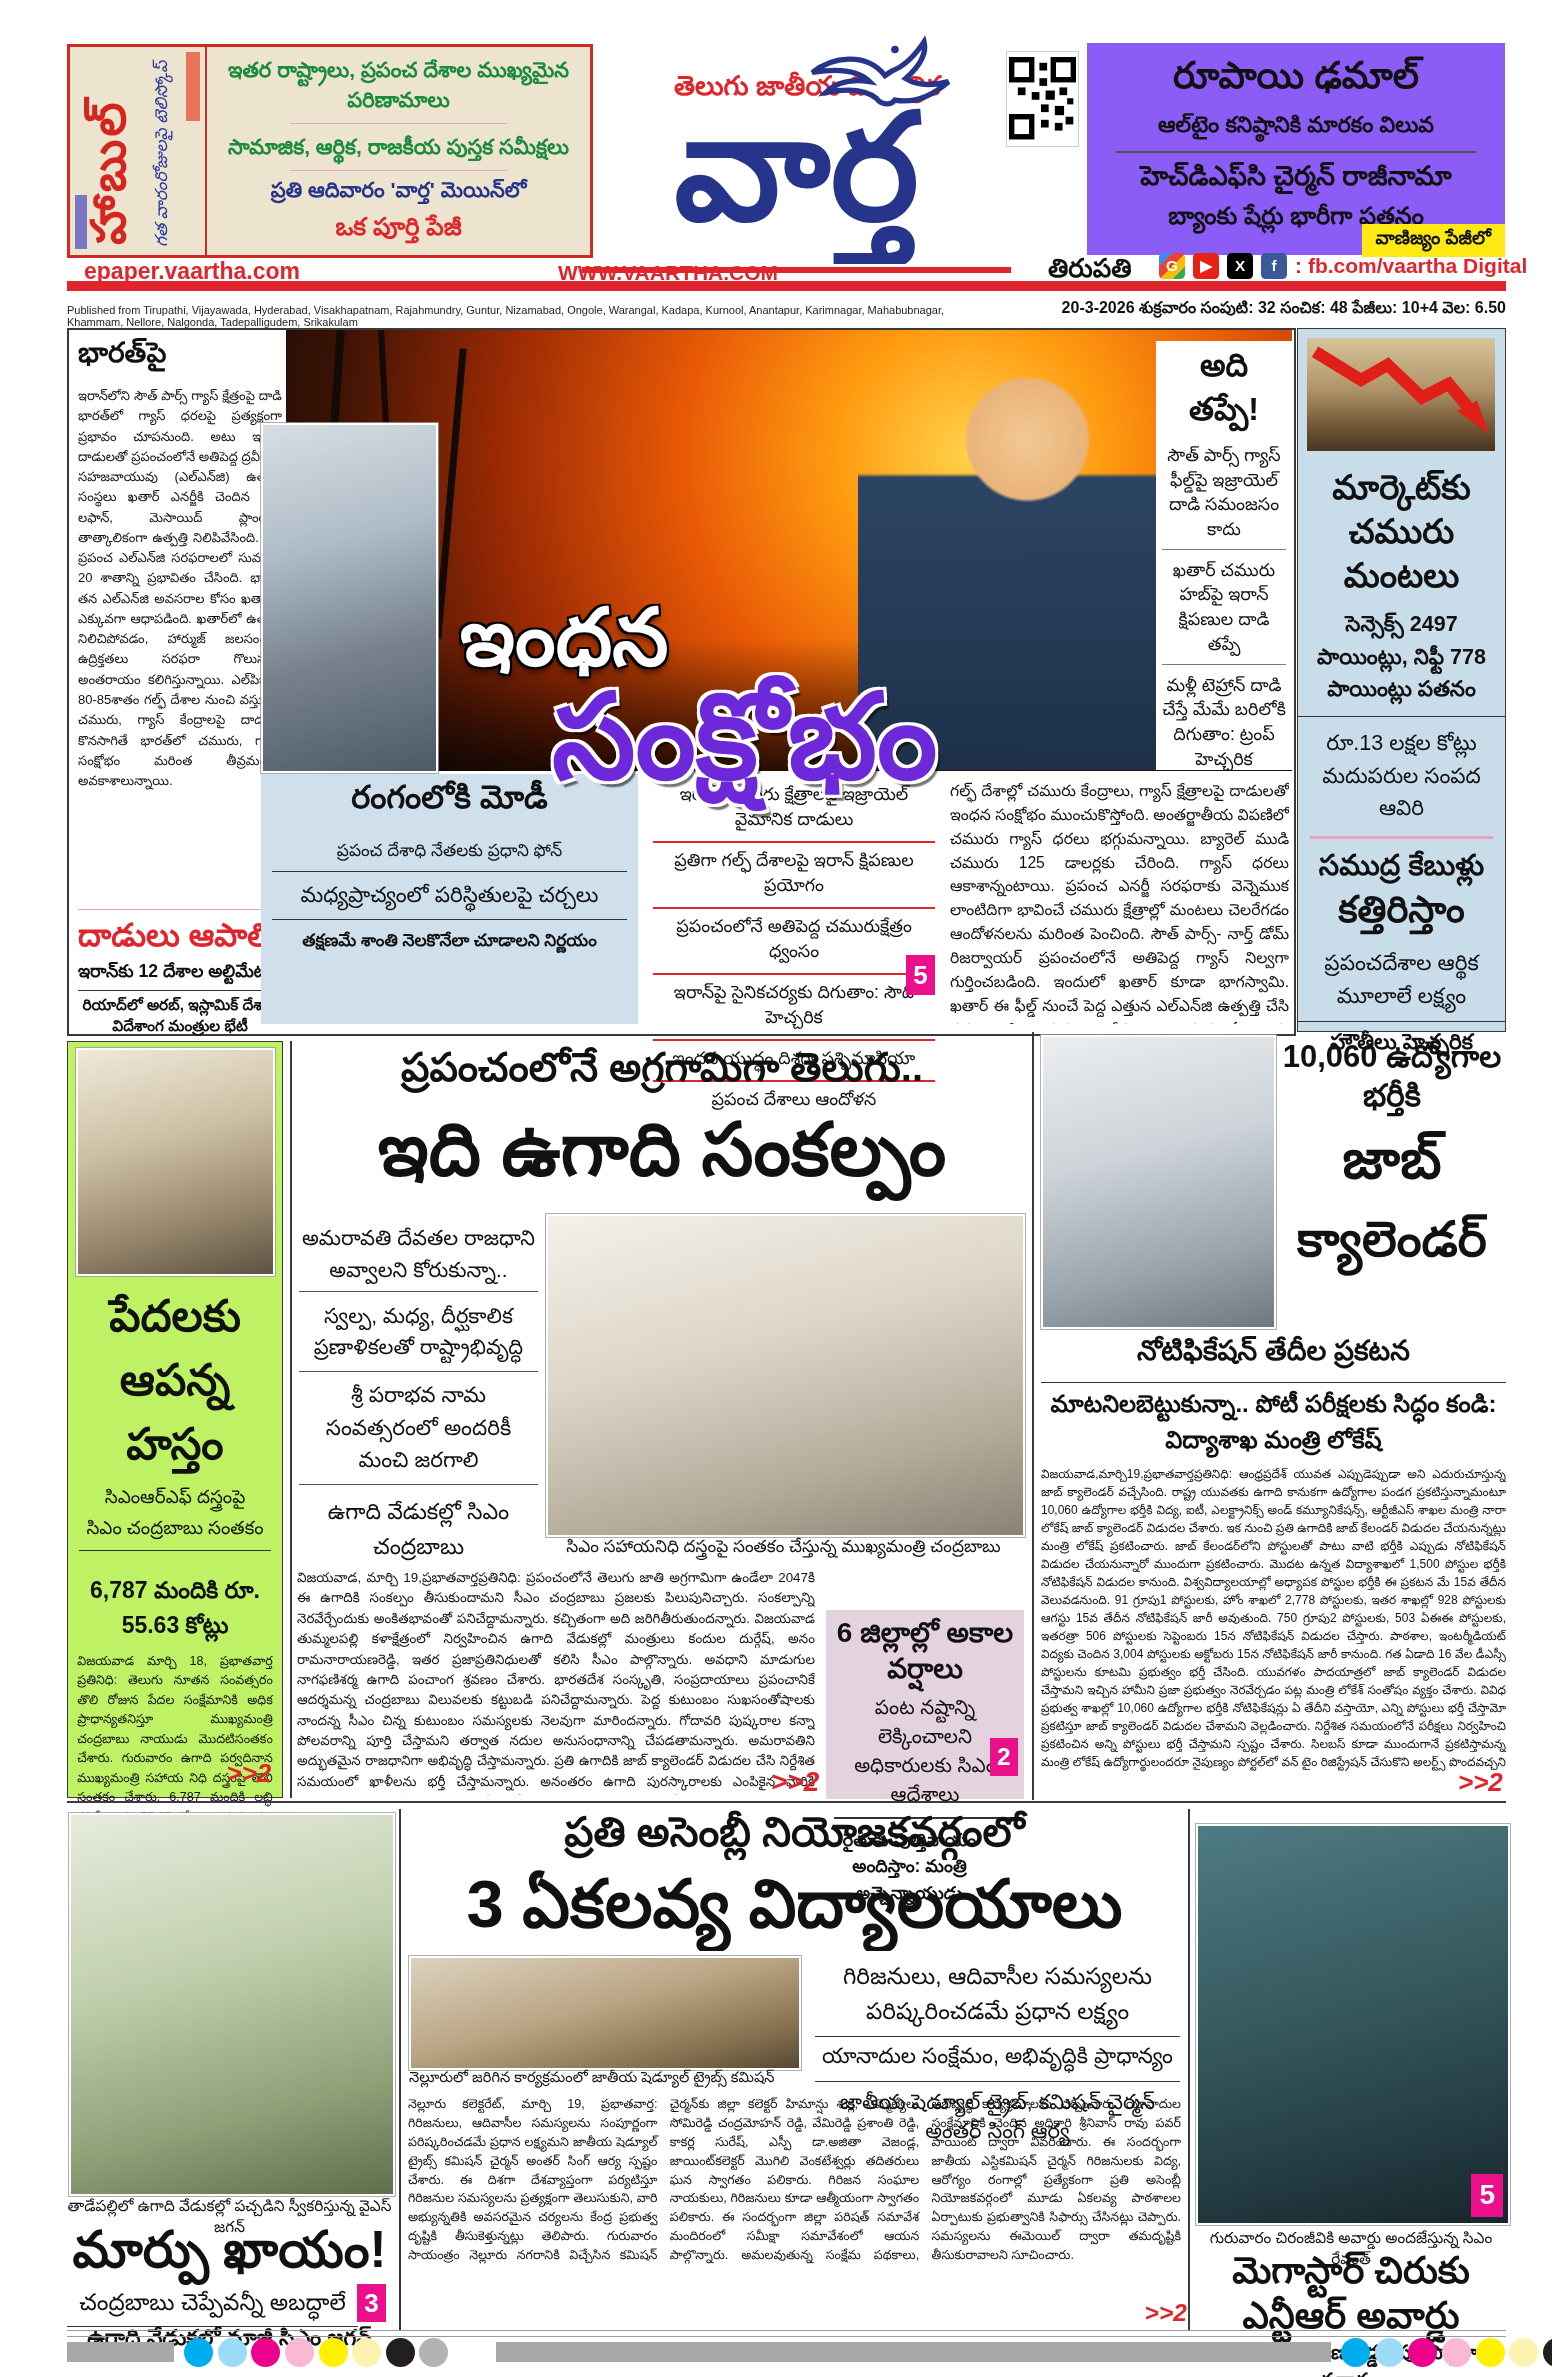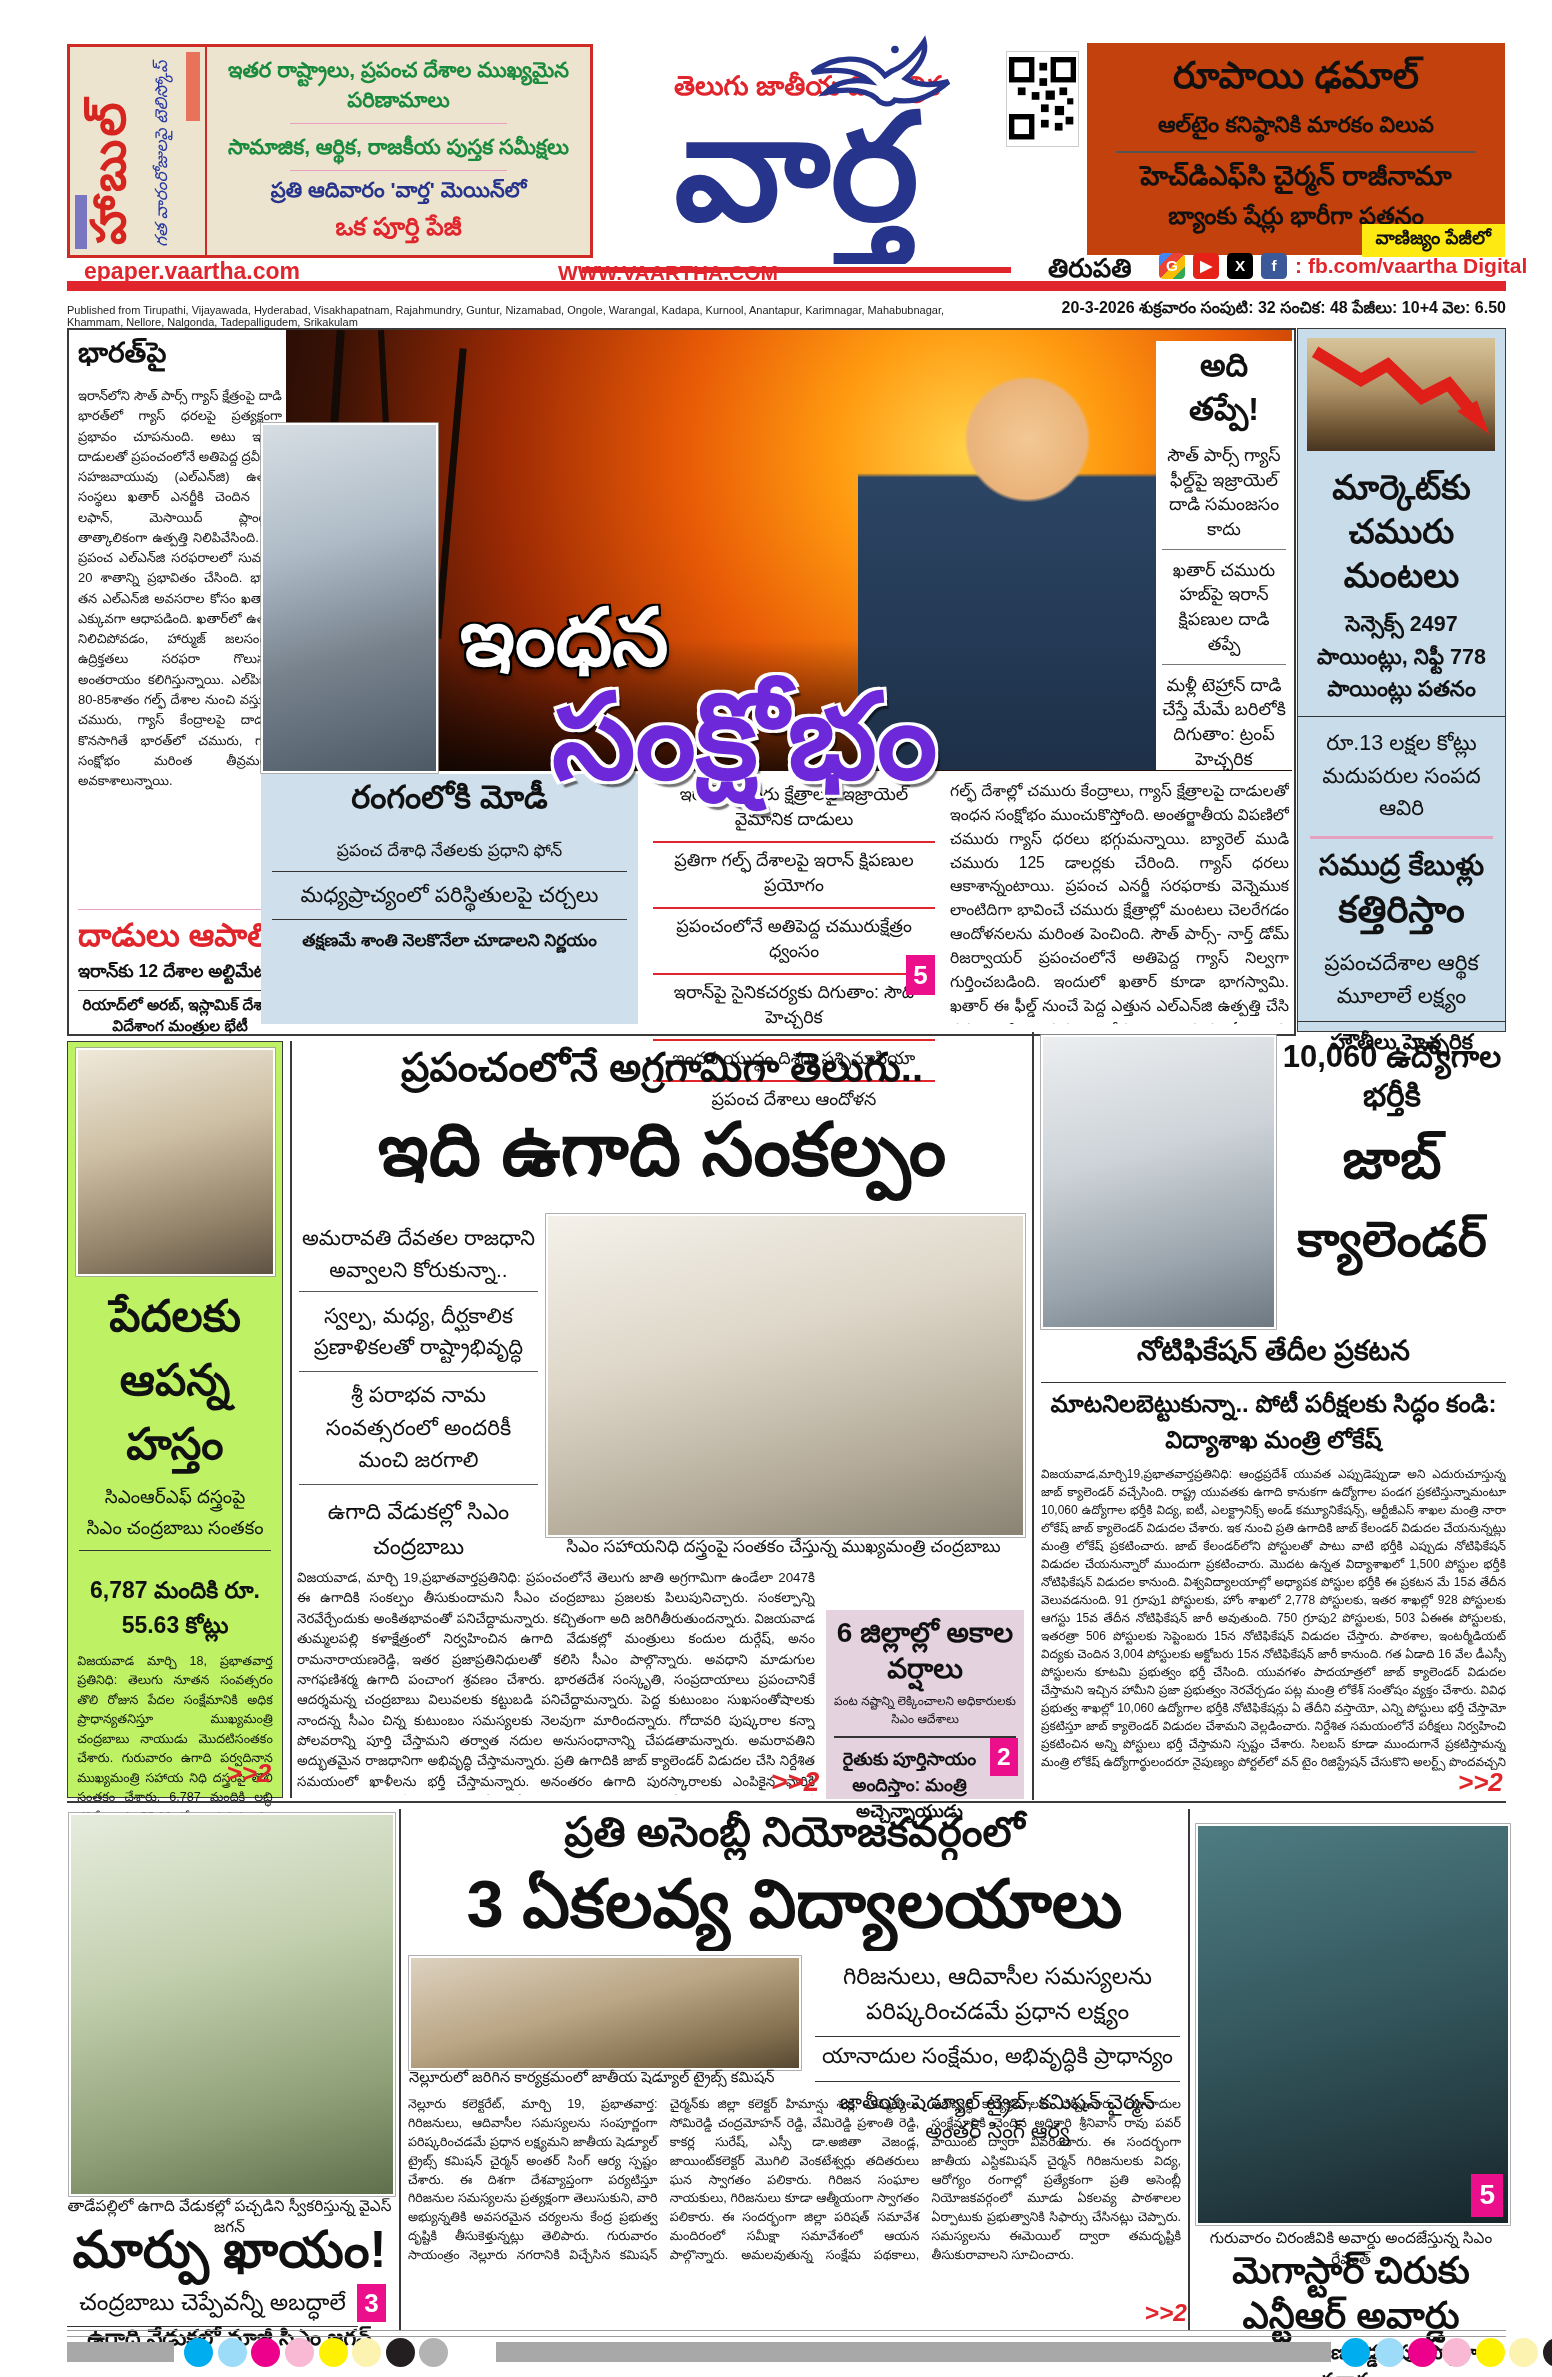--- a/index.html
+++ b/index.html
@@ -70,21 +70,21 @@
     <rect x="50" y="50" width="12" height="12" fill="#000"></rect>
       <rect x="68" y="46" width="10" height="10" fill="#000"></rect>
     <rect x="44" y="68" width="10" height="10" fill="#000"></rect>
       <rect x="62" y="70" width="12" height="12" fill="#000"></rect>
     <rect x="78" y="60" width="8" height="8" fill="#000"></rect>
       <rect x="44" y="88" width="10" height="10" fill="#000"></rect>
     <rect x="62" y="92" width="10" height="10" fill="#000"></rect>
       <rect x="76" y="84" width="10" height="10" fill="#000"></rect>
   </svg>
 
-  <div class="abs" style="left:1087px;top:43px;width:418px;height:212px;background:#c2410c;">
+  <div class="abs" style="left:1087px;top:43px;width:418px;height:212px;background:#8b5cf6;">
     <div class="ctr b" style="font-size:37px;margin-top:12.3px;">రూపాయి ఢమాల్</div>
     <div class="ctr b" style="font-size:22px;margin-top:6.1px;">ఆల్‌టైం కనిష్ఠానికి మారకం విలువ</div>
     <div style="border-top:2.3px double #555;width:86%;margin:7.7px auto;"></div>
     <div class="ctr b" style="font-size:27px;">హెచ్‌డిఎఫ్‌సి చైర్మన్ రాజీనామా</div>
     <div class="ctr b" style="font-size:24px;margin-top:4.6px;">బ్యాంకు షేర్లు భారీగా పతనం</div>
     <div class="abs" style="right:0;bottom:-1.5px;background:#ffe912;font-size:18.4px;padding:3.1px 14px;font-weight:bold;">వాణిజ్యం పేజీలో</div>
   </div>
 
   <div class="abs b" style="left:1048px;top:253px;font-size:26px;">తిరుపతి</div>
   <div class="abs" style="left:1159px;top:253px;">
@@ -191,21 +191,21 @@
   </div>
 
   <div class="abs photo" style="left:546px;top:1214px;width:475px;height:319px;background:linear-gradient(165deg,#f4f1ea 0%,#ddd6c8 40%,#b3aa99 75%,#8a8273 100%);"></div>
   <div class="abs ctr" style="left:546px;top:1537px;width:475px;font-size:17px;">సిఎం సహాయనిధి దస్త్రంపై సంతకం చేస్తున్న ముఖ్యమంత్రి చంద్రబాబు</div>
 
   <div class="abs jst clip" style="left:297px;top:1568px;width:518px;height:227px;font-size:13.4px;line-height:1.52;">విజయవాడ, మార్చి 19,ప్రభాతవార్తప్రతినిధి: ప్రపంచంలోనే తెలుగు జాతి అగ్రగామిగా ఉండేలా 2047కి ఈ ఉగాదికి సంకల్పం తీసుకుందామని సీఎం చంద్రబాబు ప్రజలకు పిలుపునిచ్చారు. సంకల్పాన్ని నెరవేర్చేందుకు అంకితభావంతో పనిచేద్దామన్నారు. కచ్చితంగా అది జరిగితీరుతుందన్నారు. విజయవాడ తుమ్మలపల్లి కళాక్షేత్రంలో నిర్వహించిన ఉగాది వేడుకల్లో మంత్రులు కందుల దుర్గేష్, అనం రామనారాయణరెడ్డి, ఇతర ప్రజాప్రతినిధులతో కలిసి సీఎం పాల్గొన్నారు. అవధాని మాడుగుల నాగఫణిశర్మ ఉగాది పంచాంగ శ్రవణం చేశారు. భారతదేశ సంస్కృతి, సంప్రదాయాలు ప్రపంచానికే ఆదర్శమన్న చంద్రబాబు విలువలకు కట్టుబడి పనిచేద్దామన్నారు. పెద్ద కుటుంబం సుఖసంతోషాలకు నాందన్న సీఎం చిన్న కుటుంబం సమస్యలకు నెలవుగా మారిందన్నారు. గోదావరి పుష్కరాల కన్నా పోలవరాన్ని పూర్తి చేస్తామని తర్వాత నదుల అనుసంధానాన్ని చేపడతామన్నారు. అమరావతిని అద్భుతమైన రాజధానిగా అభివృద్ధి చేస్తామన్నారు. ప్రతి ఉగాదికి జాబ్ క్యాలెండర్ విడుదల చేసి నిర్దేశిత సమయంలో ఖాళీలను భర్తీ చేస్తామన్నారు. అనంతరం ఉగాది పురస్కారాలకు ఎంపికైన వారికి అవార్డులను అంద జేశారు. రాష్ట్రంలోని ప్రతీ వ్యక్తికి ఆర్థిక,సామాజిక, ఆరోగ్య భద్రత అందించాలన్నదే కూటమి</div>
   <div class="abs more" style="left:771px;top:1766px;font-size:28px;">&gt;&gt;2</div>
 
   <div class="abs" style="left:826px;top:1610px;width:198px;height:189px;background:#e4d3df;padding:4.6px 7.7px;box-sizing:border-box;">
     <div class="ctr b" style="font-size:28px;line-height:1.3;">6 జిల్లాల్లో అకాల వర్షాలు</div>
-    <div class="ctr" style="font-size:12px;line-height:1.45;margin-top:6.1px;border-bottom:2.3px solid #333;padding-bottom:7.7px;">పంట నష్టాన్ని లెక్కించాలని అధికారులకు సిఎం ఆదేశాలు</div>
+    <div class="ctr" style="font-size:20px;line-height:1.45;margin-top:6.1px;border-bottom:2.3px solid #333;padding-bottom:7.7px;">పంట నష్టాన్ని లెక్కించాలని అధికారులకు సిఎం ఆదేశాలు</div>
     <div class="ctr b" style="font-size:17.6px;line-height:1.5;margin-top:7.7px;padding-right:31px;">రైతుకు పూర్తిసాయం అందిస్తాం: మంత్రి అచ్చెన్నాయుడు</div>
     <div class="abs badge" style="right:6.1px;bottom:23px;width:28px;height:38px;font-size:24.5px;">2</div>
   </div>
 
   <div class="abs photo" style="left:1041px;top:1035px;width:231px;height:290px;background:linear-gradient(165deg,#eceef0 0%,#cdd3d8 40%,#9aa4ac 75%,#6e7880 100%);"></div>
   <div class="abs ctr b clip" style="left:1278px;top:1038px;width:228px;height:80px;font-size:31px;line-height:1.25;">10,060 ఉద్యోగాల భర్తీకి</div>
   <div class="abs ctr b" style="left:1278px;top:1127px;width:228px;font-size:55px;">జాబ్</div>
   <div class="abs ctr b" style="left:1278px;top:1211px;width:228px;font-size:49px;">క్యాలెండర్</div>
   <div class="abs ctr b" style="left:1041px;top:1335px;width:465px;font-size:28px;border-bottom:1.5px solid #333;padding-bottom:7.7px;">నోటిఫికేషన్ తేదీల ప్రకటన</div>
   <div class="abs ctr b clip" style="left:1041px;top:1386px;width:465px;height:74px;font-size:24px;line-height:1.5;">మాటనిలబెట్టుకున్నా.. పోటీ పరీక్షలకు సిద్ధం కండి: విద్యాశాఖ మంత్రి లోకేష్</div>

